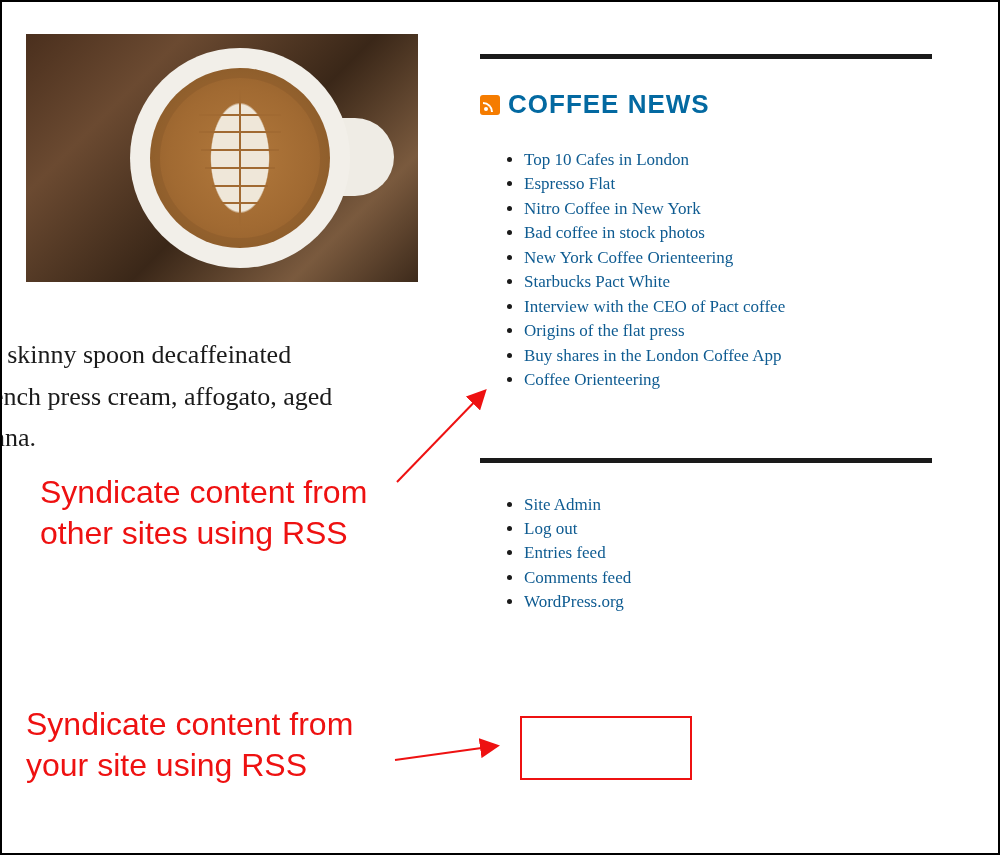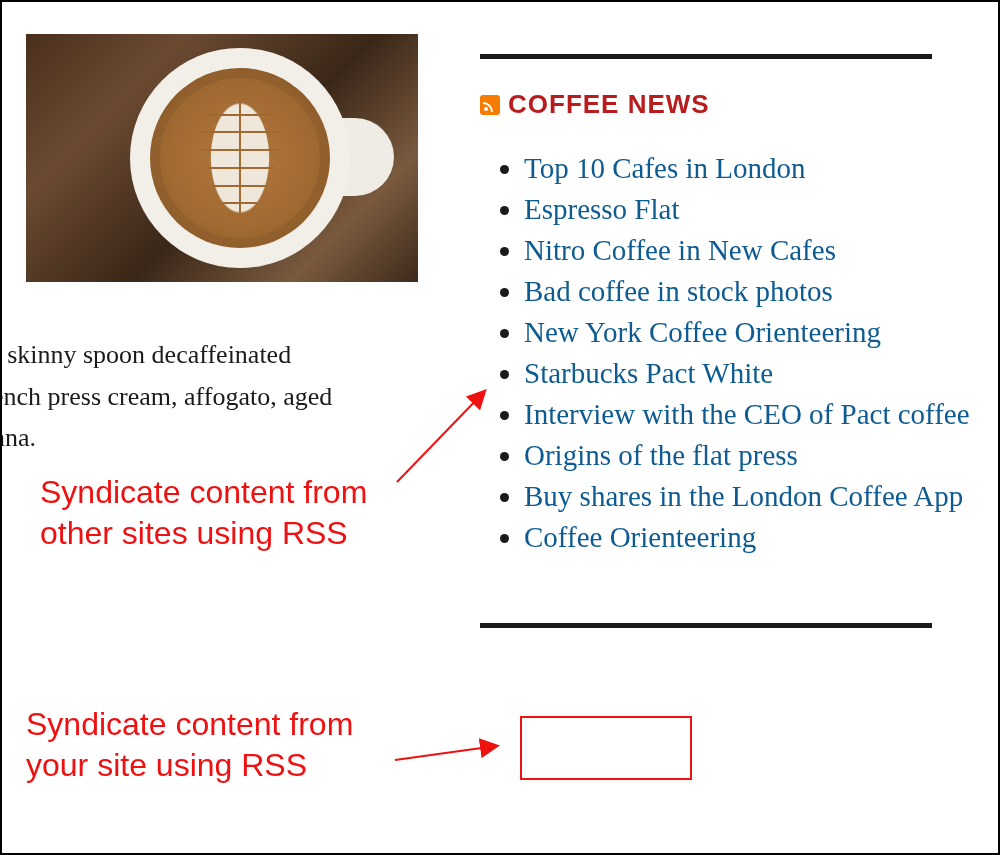--- a/index.html
+++ b/index.html
@@ -96,21 +96,21 @@
     background: #1a1a1a;
     margin: 52px 0 30px 0;
     width: 452px;
   }
   .widget-rule.second { margin-top: 66px; }
   .widget-title {
     font-family: "Arial Black","Segoe UI",Arial,sans-serif;
     font-weight: 900;
     letter-spacing: 1px;
     font-size: 26px;
-    color: #b91c1c;
+    color: #0369a1;
     margin: 7px 0 28px 0;
     display: flex;
     align-items: center;
     gap: 8px;
   }
   .rss-icon {
     width: 20px; height: 20px;
     background: #f57c00;
     border-radius: 3px;
     position: relative;
@@ -130,21 +130,21 @@
     left:3px; bottom:3px;
     width:8px; height:8px;
     border:2px solid #fff;
     border-left:none; border-bottom:none;
     border-radius:0 12px 0 0;
   }
   ul.widget-list {
     list-style: disc;
     margin: 0 0 0 22px;
     padding: 0 0 0 22px;
-    font-size: 29px;
+    font-size: 17px;
     line-height: 1.38;
   }
   ul.widget-list li { color:#1a1a1a; margin: 0 0 1px 0; }
   ul.widget-list li a {
     color: #0e5b91;
     text-decoration: none;
   }
   
   .annotation {
     position: absolute;
@@ -197,33 +197,40 @@
     <div class="widget-rule"></div>
 
     <h2 class="widget-title">
       <span class="rss-icon"></span>
       <span>COFFEE NEWS</span>
     </h2>
 
     <ul class="widget-list">
       <li><a>Top 10 Cafes in London</a></li>
       <li><a>Espresso Flat</a></li>
-      <li><a>Nitro Coffee in New Cafes</a></li>
+      <li><a>Nitro Coffee in New York</a></li>
       <li><a>Bad coffee in stock photos</a></li>
       <li><a>New York Coffee Orienteering</a></li>
       <li><a>Starbucks Pact White</a></li>
       <li><a>Interview with the CEO of Pact coffee</a></li>
       <li><a>Origins of the flat press</a></li>
       <li><a>Buy shares in the London Coffee App</a></li>
       <li><a>Coffee Orienteering</a></li>
     </ul>
 
     <div class="widget-rule second"></div>
 
 
+    <ul class="widget-list">
+      <li><a>Site Admin</a></li>
+      <li><a>Log out</a></li>
+      <li><a>Entries feed</a></li>
+      <li><a>Comments feed</a></li>
+      <li><a>WordPress.org</a></li>
+    </ul>
 
   </div>
 
   <div class="annotation anno1">Syndicate content from
 other sites using RSS</div>
   <div class="annotation anno2">Syndicate content from
 your site using RSS</div>
 
   <svg class="arrow" style="left:0;top:0;" width="1000" height="855">
     <defs>

